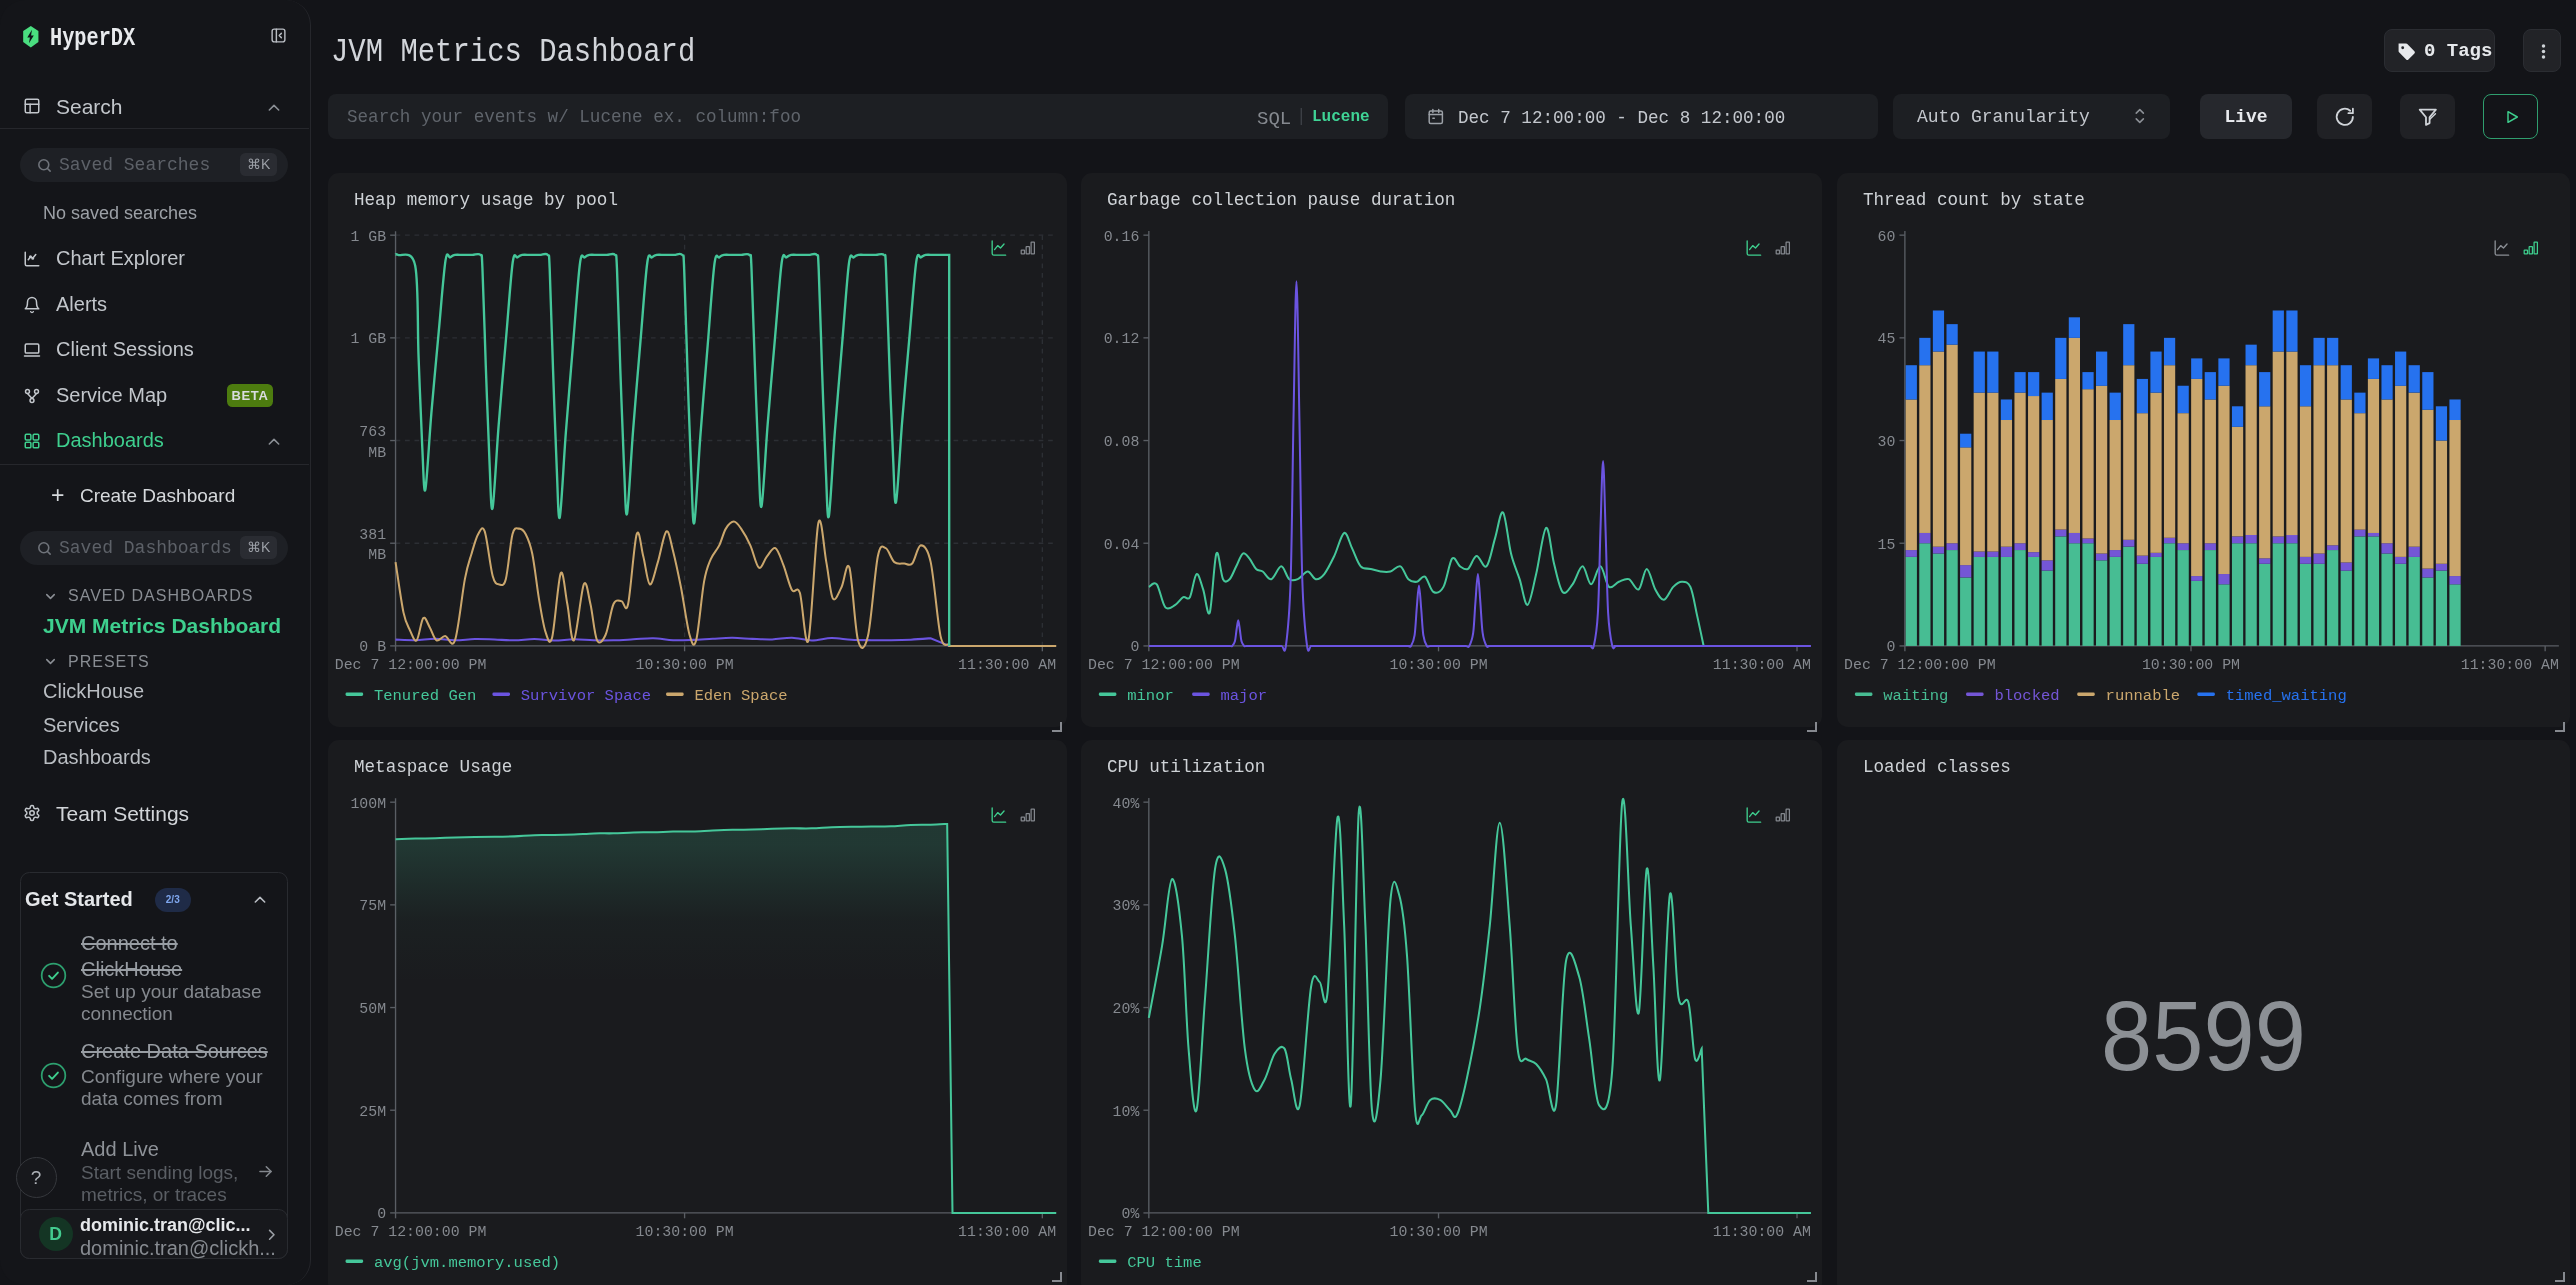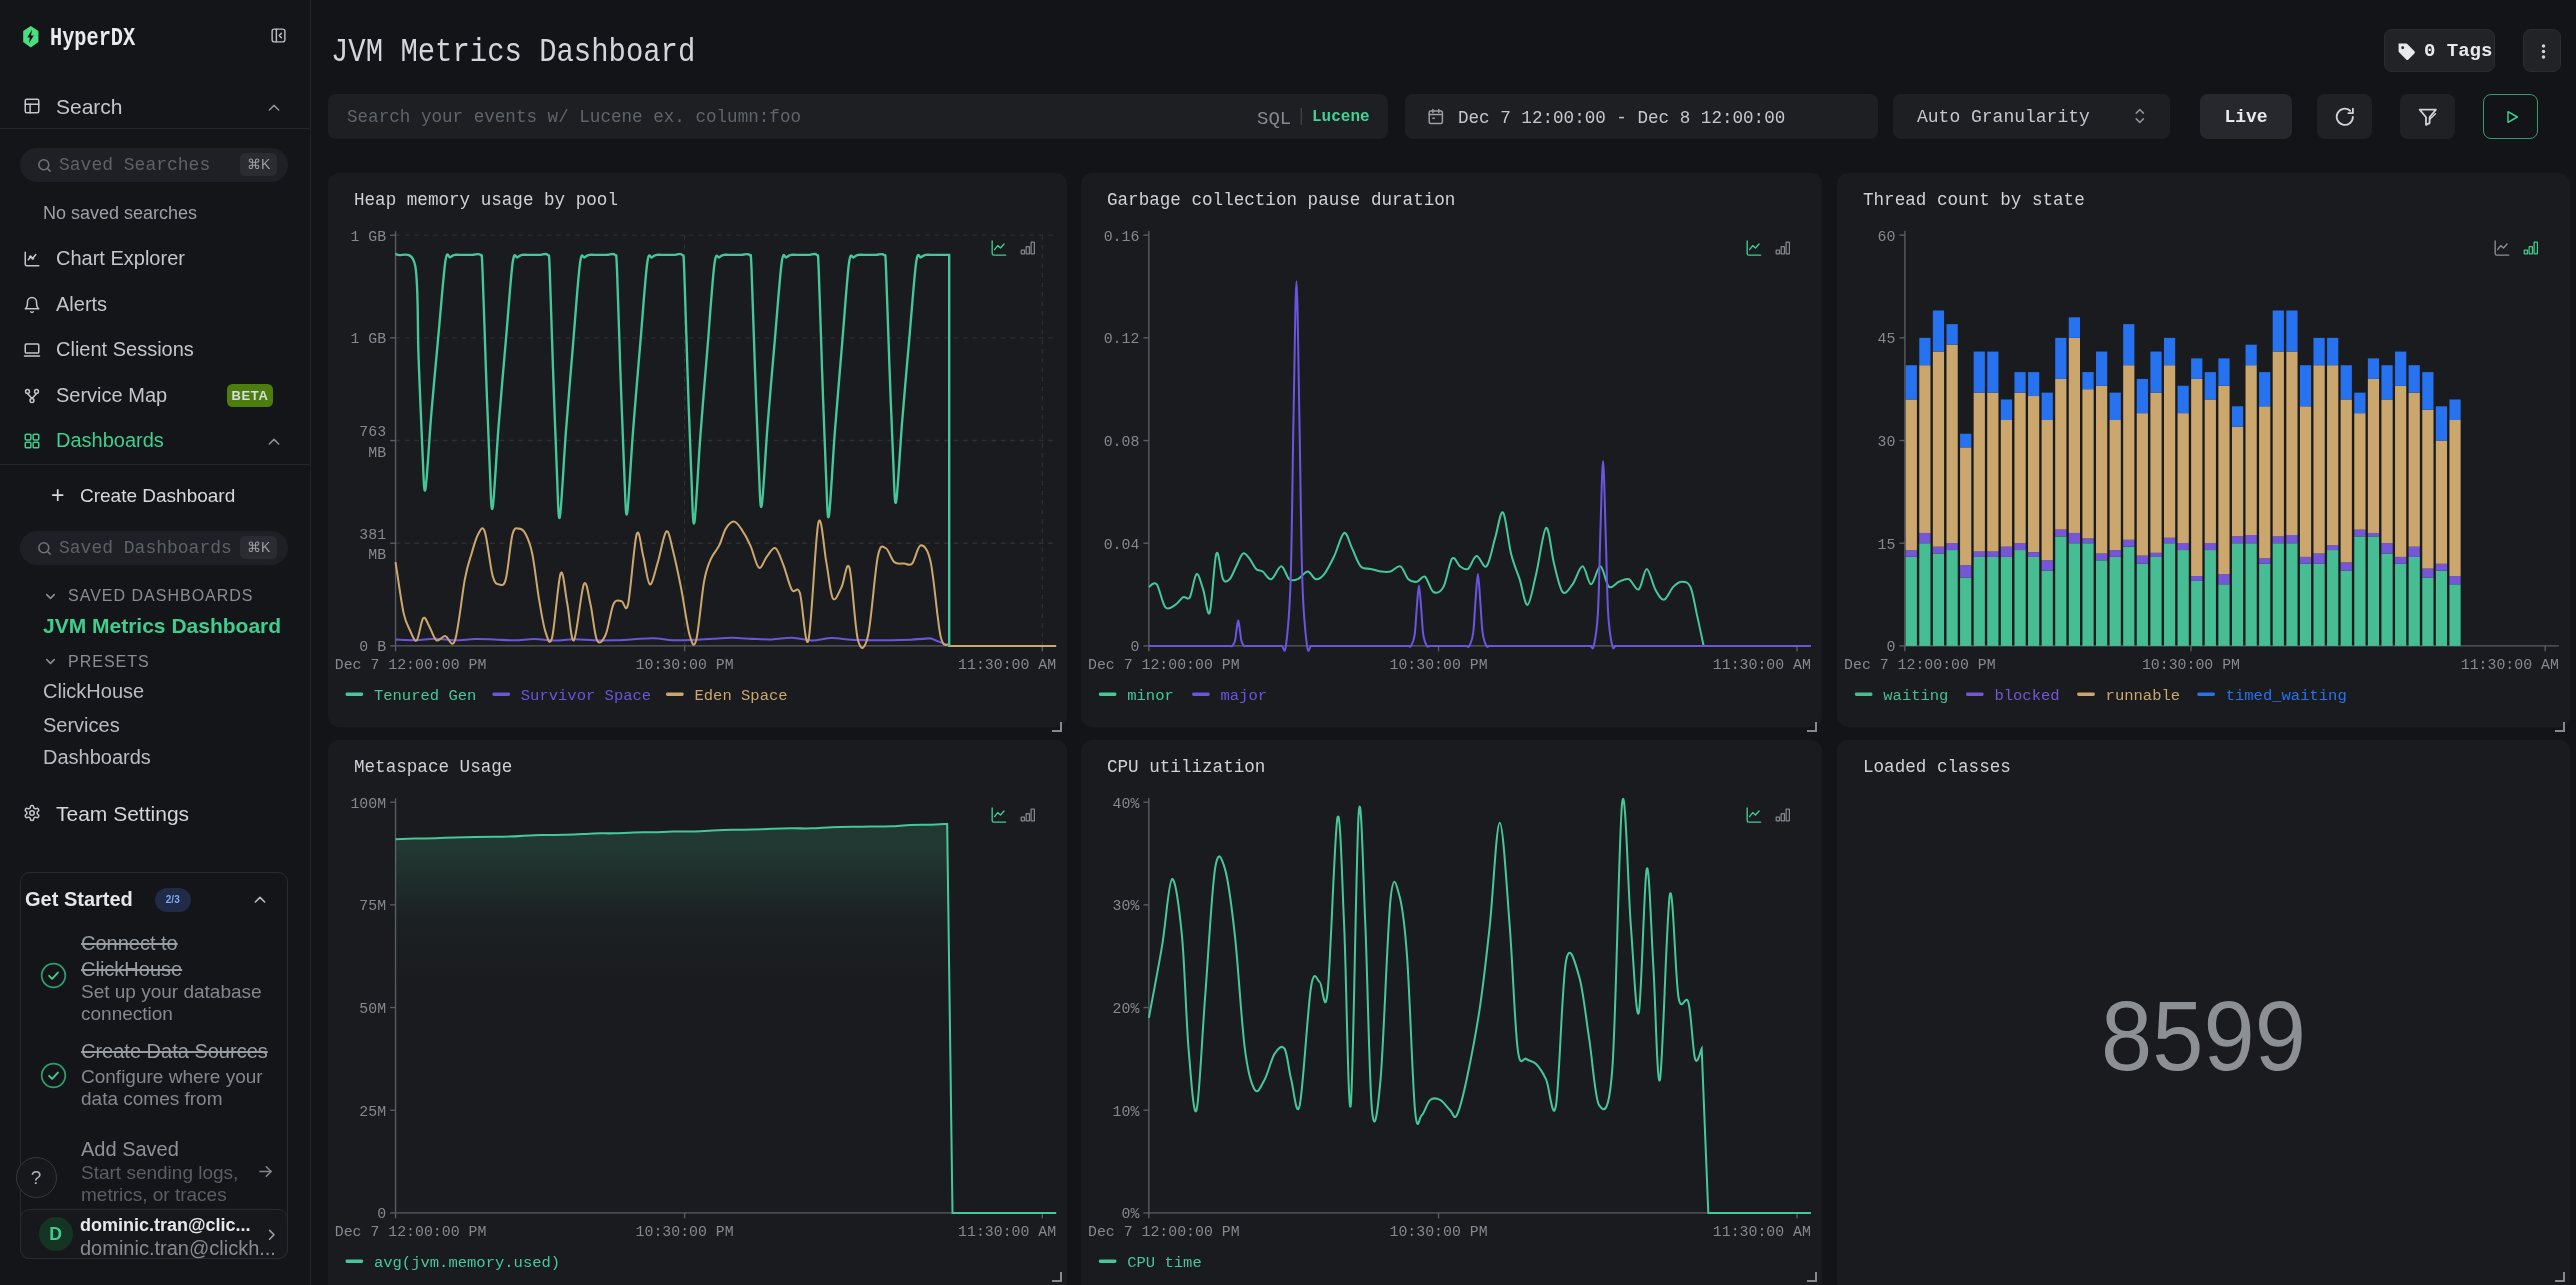--- a/index.html
+++ b/index.html
@@ -1,20 +1,20 @@
 <!DOCTYPE html>
 <html style="font-size:10.8px"><head><meta charset="utf-8"><style>
 * { margin:0; padding:0; box-sizing:border-box; }
 html,body { width:2576px; height:1285px; background:#131418; overflow:hidden;
   font-family:"Liberation Sans", sans-serif; -webkit-font-smoothing:antialiased; }
 .mono { font-family:"Liberation Mono", monospace; }
 #app { position:relative; width:2576px; height:1285px; }
 .abs { position:absolute; }
 
-#side { position:absolute; left:0; top:0; width:311px; height:1285px; background:#141519; border-right:1.4px solid #26272c; }
+#side { position:absolute; left:0; top:0; width:311px; height:1285px; background:#141519; border-right:1.4px solid #26272c;border-radius:25px; }
 .sep { position:absolute; left:0; width:309px; height:1.4px; background:#26272c; }
 .navtxt { position:absolute; font-size:20px; color:#c2c6cb; }
 .pill { position:absolute; left:20px; width:268px; height:34px; background:#1e2025; border-radius:17px; }
 .pill .ph { position:absolute; left:39px; top:6.8px; font-size:18px; color:#5d6168; font-family:"Liberation Mono",monospace; }
 .pill .kk { position:absolute; right:10.8px; top:5.4px; background:#2a2c32; border-radius:5.4px; height:23px; padding:0 6.8px; font-size:14px; color:#9b9fa6; line-height:23px; }
 
 .panel { position:absolute; background:#1a1b1e; border-radius:10.8px; }
 .ptitle { position:absolute; left:26px; top:17px; font-size:17.6px; color:#ced2d6; font-family:"Liberation Mono",monospace; }
 .picons { position:absolute; top:65px; }
 .handle { position:absolute; right:5.4px; width:9.5px; height:9.5px; border-right:2px solid #86898f; border-bottom:2px solid #86898f; }
@@ -130,21 +130,21 @@
             <path d="M13.5 20.5 l4.4 4.4 l8.6 -9.3" fill="none" stroke="#3ecf8e" stroke-width="2.8" stroke-linecap="round" stroke-linejoin="round"></path>
           </svg></div>
 <div class="abs" style="left:60px;top:57px;font-size:20px;color:#989da3;text-decoration:line-through;line-height:26px">Connect to<br>ClickHouse</div>
 <div class="abs" style="left:60px;top:108px;font-size:19px;color:#84888e;line-height:22px">Set up your database<br>connection</div>
 <div class="abs" style="left:19px;top:189px"><svg width="27" height="27" viewBox="0 0 40 40">
             <circle cx="20" cy="20" r="17.5" fill="none" stroke="#2d9f6f" stroke-width="2.6"></circle>
             <path d="M13.5 20.5 l4.4 4.4 l8.6 -9.3" fill="none" stroke="#3ecf8e" stroke-width="2.8" stroke-linecap="round" stroke-linejoin="round"></path>
           </svg></div>
 <div class="abs" style="left:60px;top:167px;font-size:20px;color:#989da3;text-decoration:line-through">Create Data Sources</div>
 <div class="abs" style="left:60px;top:193px;font-size:19px;color:#84888e;line-height:22px">Configure where your<br>data comes from</div>
-<div class="abs" style="left:60px;top:265px;font-size:20px;color:#8e9298">Add Saved</div>
+<div class="abs" style="left:60px;top:265px;font-size:20px;color:#8e9298">Add Live</div>
 <div class="abs" style="left:60px;top:289px;font-size:19px;color:#5a5e64;line-height:22px">Start sending logs,<br>metrics, or traces</div>
 <svg class="abs" style="left:235px;top:289px" width="19" height="19" viewBox="0 0 24 24" fill="none" stroke="#83878d" stroke-width="2" stroke-linecap="round" stroke-linejoin="round">
           <path d="M5 12h14"></path>
           <path d="m13 6 6 6-6 6"></path>
         </svg>
 </div>
       <div class="abs" style="left:15.5px;top:1157px;width:41px;height:41px;background:#17181c;border:1.4px solid #36383d;border-radius:50%;text-align:center;line-height:39px;font-size:19px;color:#aeb2b8;z-index:5">?</div>
       <div class="abs" style="left:20px;top:1209px;width:268px;height:50px;border:1.4px solid #292b30;border-radius:9.5px;background:#17181c">
 <div class="abs" style="left:17.6px;top:7.4px;width:34px;height:34px;border-radius:50%;background:#143524;text-align:center;line-height:34px;font-size:17.6px;font-weight:bold;color:#43cb8f">D</div>
 <div class="abs" style="left:59px;top:5.4px;font-size:18px;font-weight:bold;color:#e6e8eb">dominic.tran@clic...</div>

